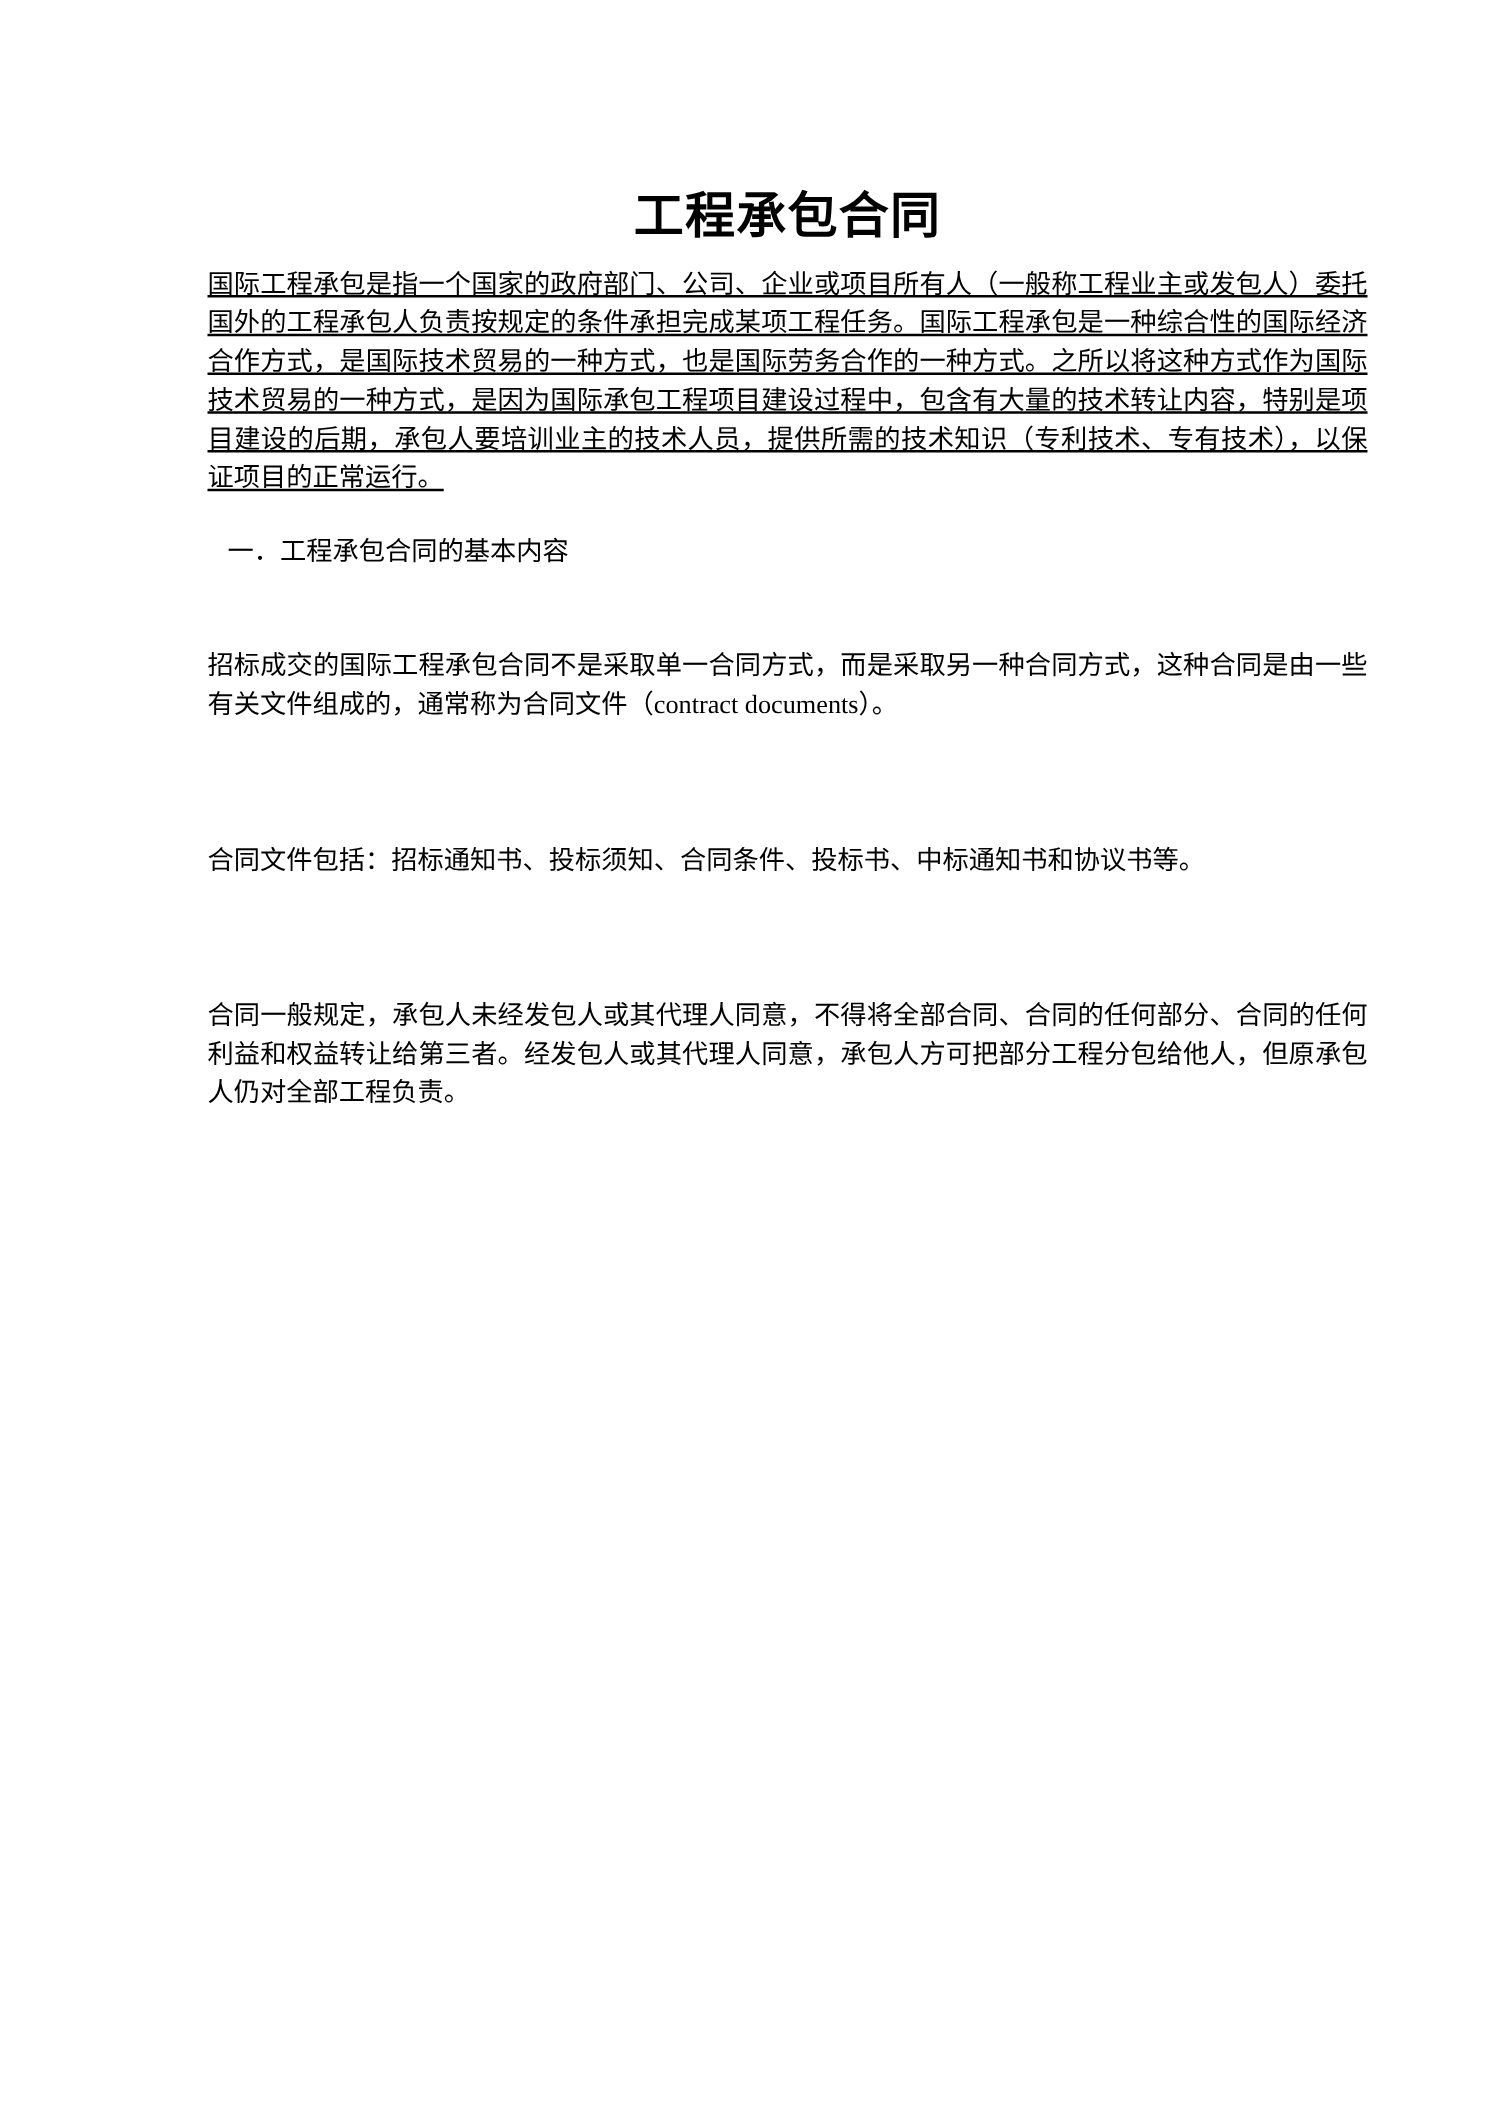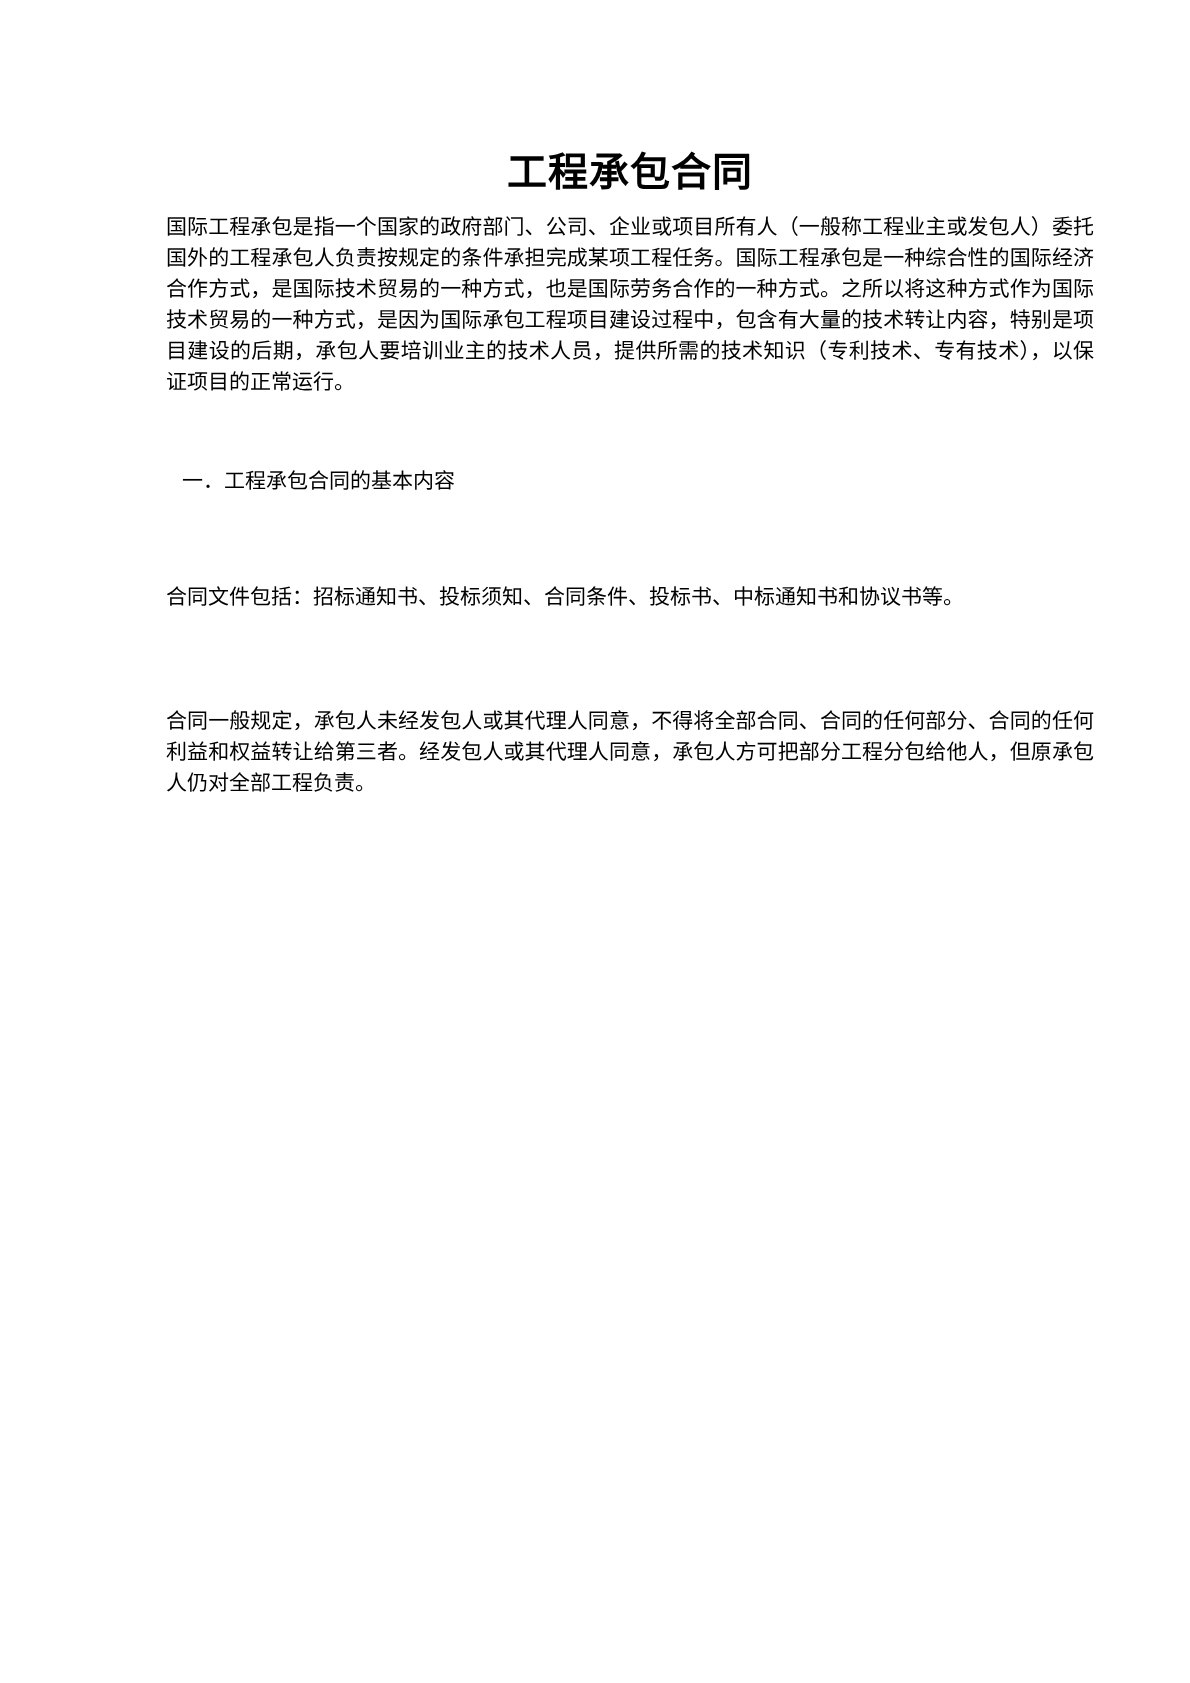--- a/index.html
+++ b/index.html
@@ -31,41 +31,42 @@
   }
   .para, .heading {
     margin: 0;
     font-size: 21px;
     line-height: 31px;
     text-align: justify;
     text-justify: inter-ideograph;
     word-break: break-all;
     font-weight: normal;
   }
-  .p-intro   { margin-bottom: 68px; }
-  .h-section { margin-bottom: 85px; padding-left: 16px; }
+  .p-intro   { margin-bottom: 28px; text-decoration: underline; }
+  .h-section { margin-bottom: 60px; padding-left: 16px; }
   .p-tender  { margin-bottom: 94px; }
   .p-docs    { margin-bottom: 93px; }
   .p-cond    { margin-bottom: 96px; }
   .h-item1   { margin-bottom: 95px; }
   .p-super   { margin-bottom: 94px; }
   .h-item2   { margin-bottom: 94px; }
   .p-subcontract { margin-bottom: 0; }
 </style>
 </head>
 <body>
 
 <div class="page">
 
   <h1 class="doc-title">工程承包合同</h1>
 
   <p class="para p-intro">国际工程承包是指一个国家的政府部门、公司、企业或项目所有人（一般称工程业主或发包人）委托国外的工程承包人负责按规定的条件承担完成某项工程任务。国际工程承包是一种综合性的国际经济合作方式，是国际技术贸易的一种方式，也是国际劳务合作的一种方式。之所以将这种方式作为国际技术贸易的一种方式，是因为国际承包工程项目建设过程中，包含有大量的技术转让内容，特别是项目建设的后期，承包人要培训业主的技术人员，提供所需的技术知识（专利技术、专有技术），以保证项目的正常运行。</p>
 
   <h2 class="heading h-section">一．工程承包合同的基本内容</h2>
 
+  <p class="para p-tender">招标成交的国际工程承包合同不是采取单一合同方式，而是采取另一种合同方式，这种合同是由一些有关文件组成的，通常称为合同文件（contract documents）。</p>
 
   <p class="para p-docs">合同文件包括：招标通知书、投标须知、合同条件、投标书、中标通知书和协议书等。</p>
 
 
 
 
 
   <p class="para p-subcontract">合同一般规定，承包人未经发包人或其代理人同意，不得将全部合同、合同的任何部分、合同的任何利益和权益转让给第三者。经发包人或其代理人同意，承包人方可把部分工程分包给他人，但原承包人仍对全部工程负责。</p>
 
 </div>

